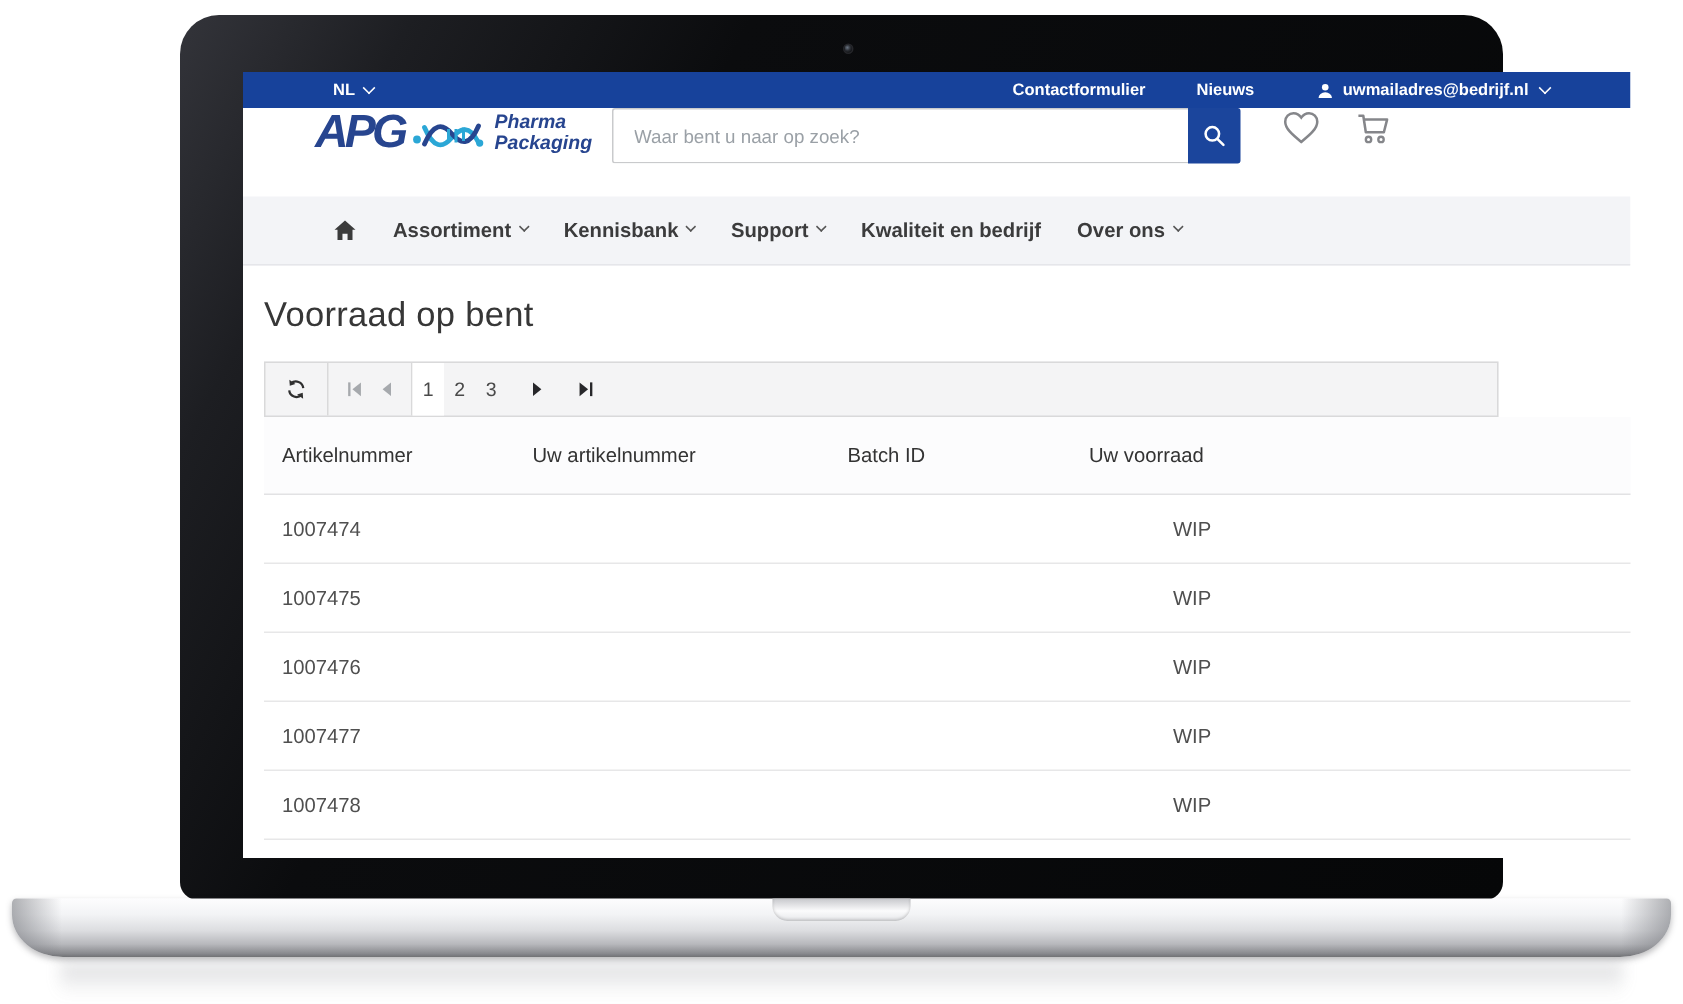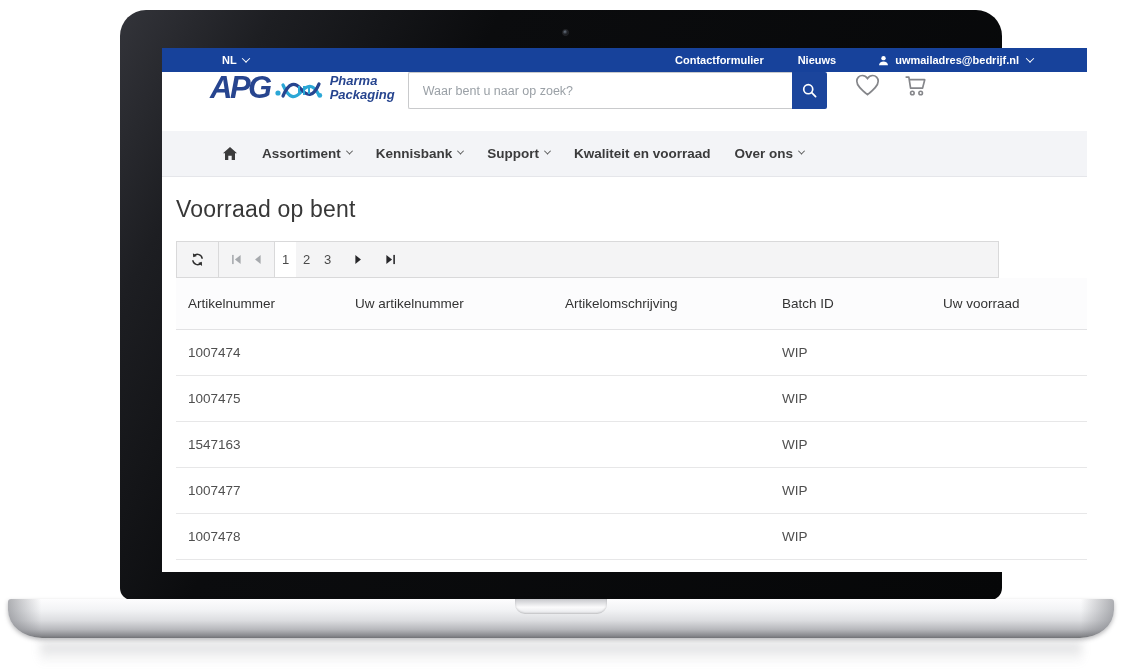--- a/index.html
+++ b/index.html
@@ -174,21 +174,21 @@
         </span>
         <span class="nav-item">
           <span>Kennisbank</span>
           <span class="chev"></span>
         </span>
         <span class="nav-item">
           <span>Support</span>
           <span class="chev"></span>
         </span>
         <span class="nav-item">
-          <span>Kwaliteit en voorraad</span>
+          <span>Kwaliteit en bedrijf</span>
         </span>
         <span class="nav-item">
           <span>Over ons</span>
           <span class="chev"></span>
         </span>
       </div>
 
       <div class="content">
         <h1 class="page-title">Voorraad op bent</h1>
 
@@ -229,41 +229,40 @@
                 <rect x="9.1" y="1" width="1.7" height="10" fill="#27272a"></rect>
               </svg>
             </button>
           </div>
         </div>
 
         <div class="vtable">
           <div class="trow thead">
             <div class="tc c1">Artikelnummer</div>
             <div class="tc c2">Uw artikelnummer</div>
-            <div class="tc c3">Artikelomschrijving</div>
             <div class="tc c4">Batch ID</div>
             <div class="tc c5">Uw voorraad</div>
           </div>
 
           <div class="trow">
             <div class="tc c1">1007474</div>
             <div class="tc c2"></div>
             <div class="tc c3"></div>
             <div class="tc c4">WIP</div>
             <div class="tc c5"></div>
           </div>
           <div class="trow">
             <div class="tc c1">1007475</div>
             <div class="tc c2"></div>
             <div class="tc c3"></div>
             <div class="tc c4">WIP</div>
             <div class="tc c5"></div>
           </div>
           <div class="trow">
-            <div class="tc c1">1547163</div>
+            <div class="tc c1">1007476</div>
             <div class="tc c2"></div>
             <div class="tc c3"></div>
             <div class="tc c4">WIP</div>
             <div class="tc c5"></div>
           </div>
           <div class="trow">
             <div class="tc c1">1007477</div>
             <div class="tc c2"></div>
             <div class="tc c3"></div>
             <div class="tc c4">WIP</div>

